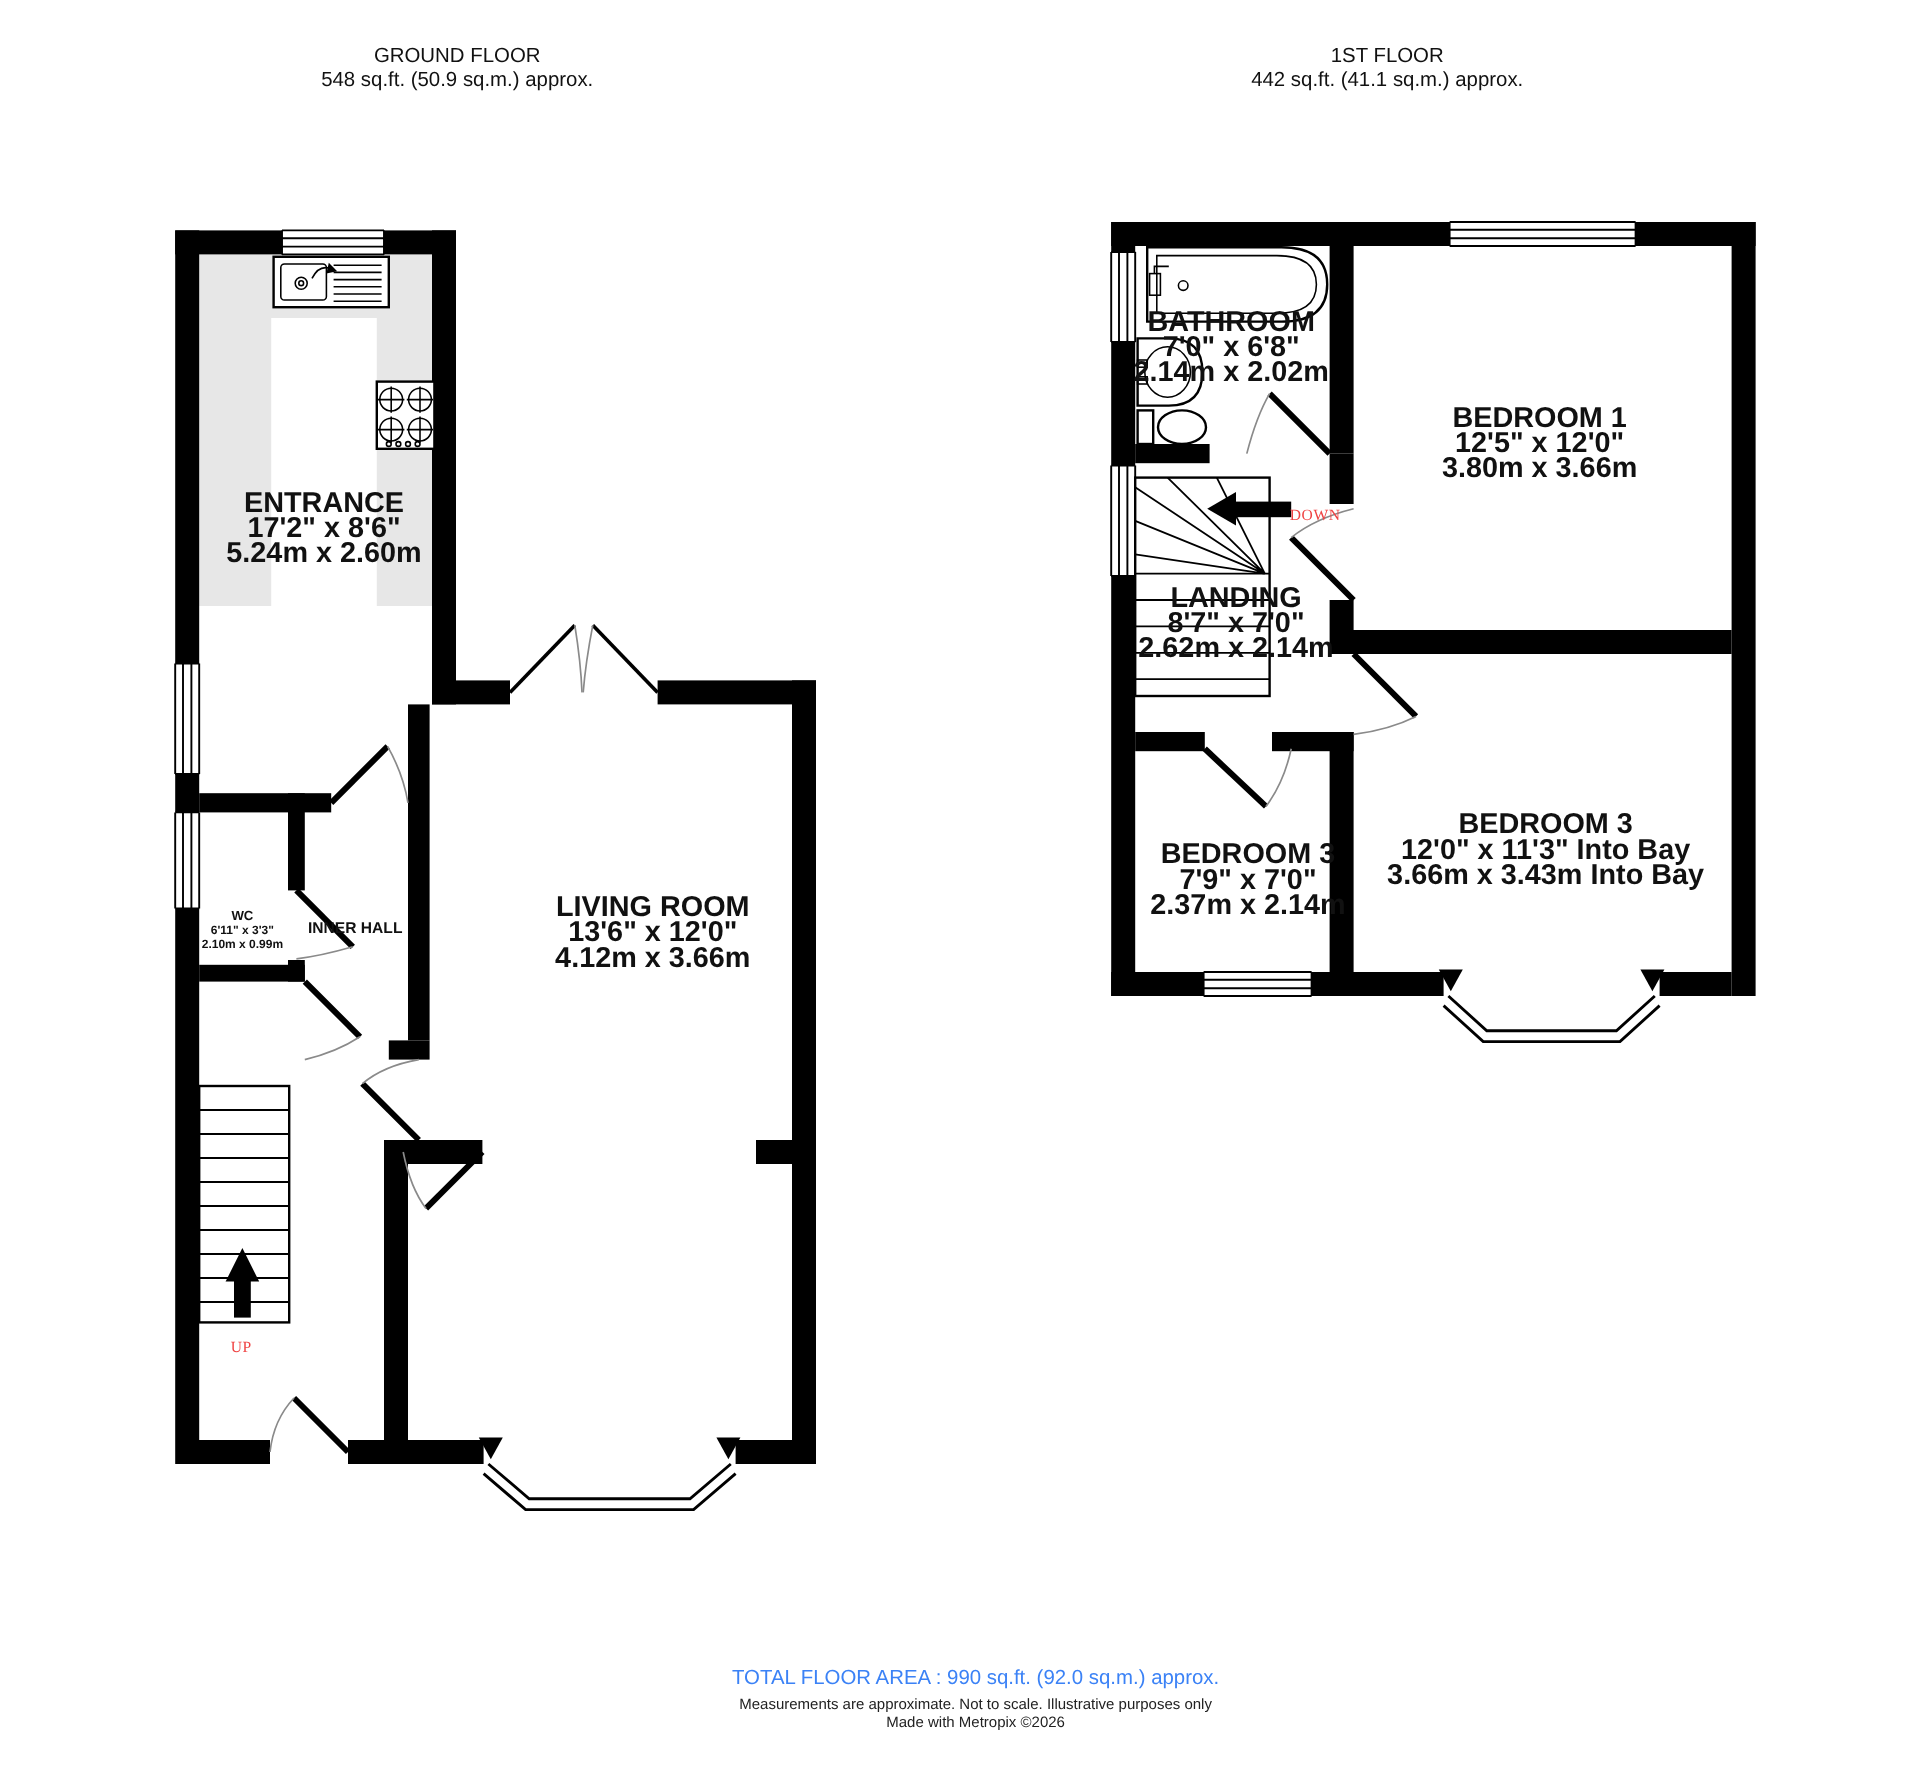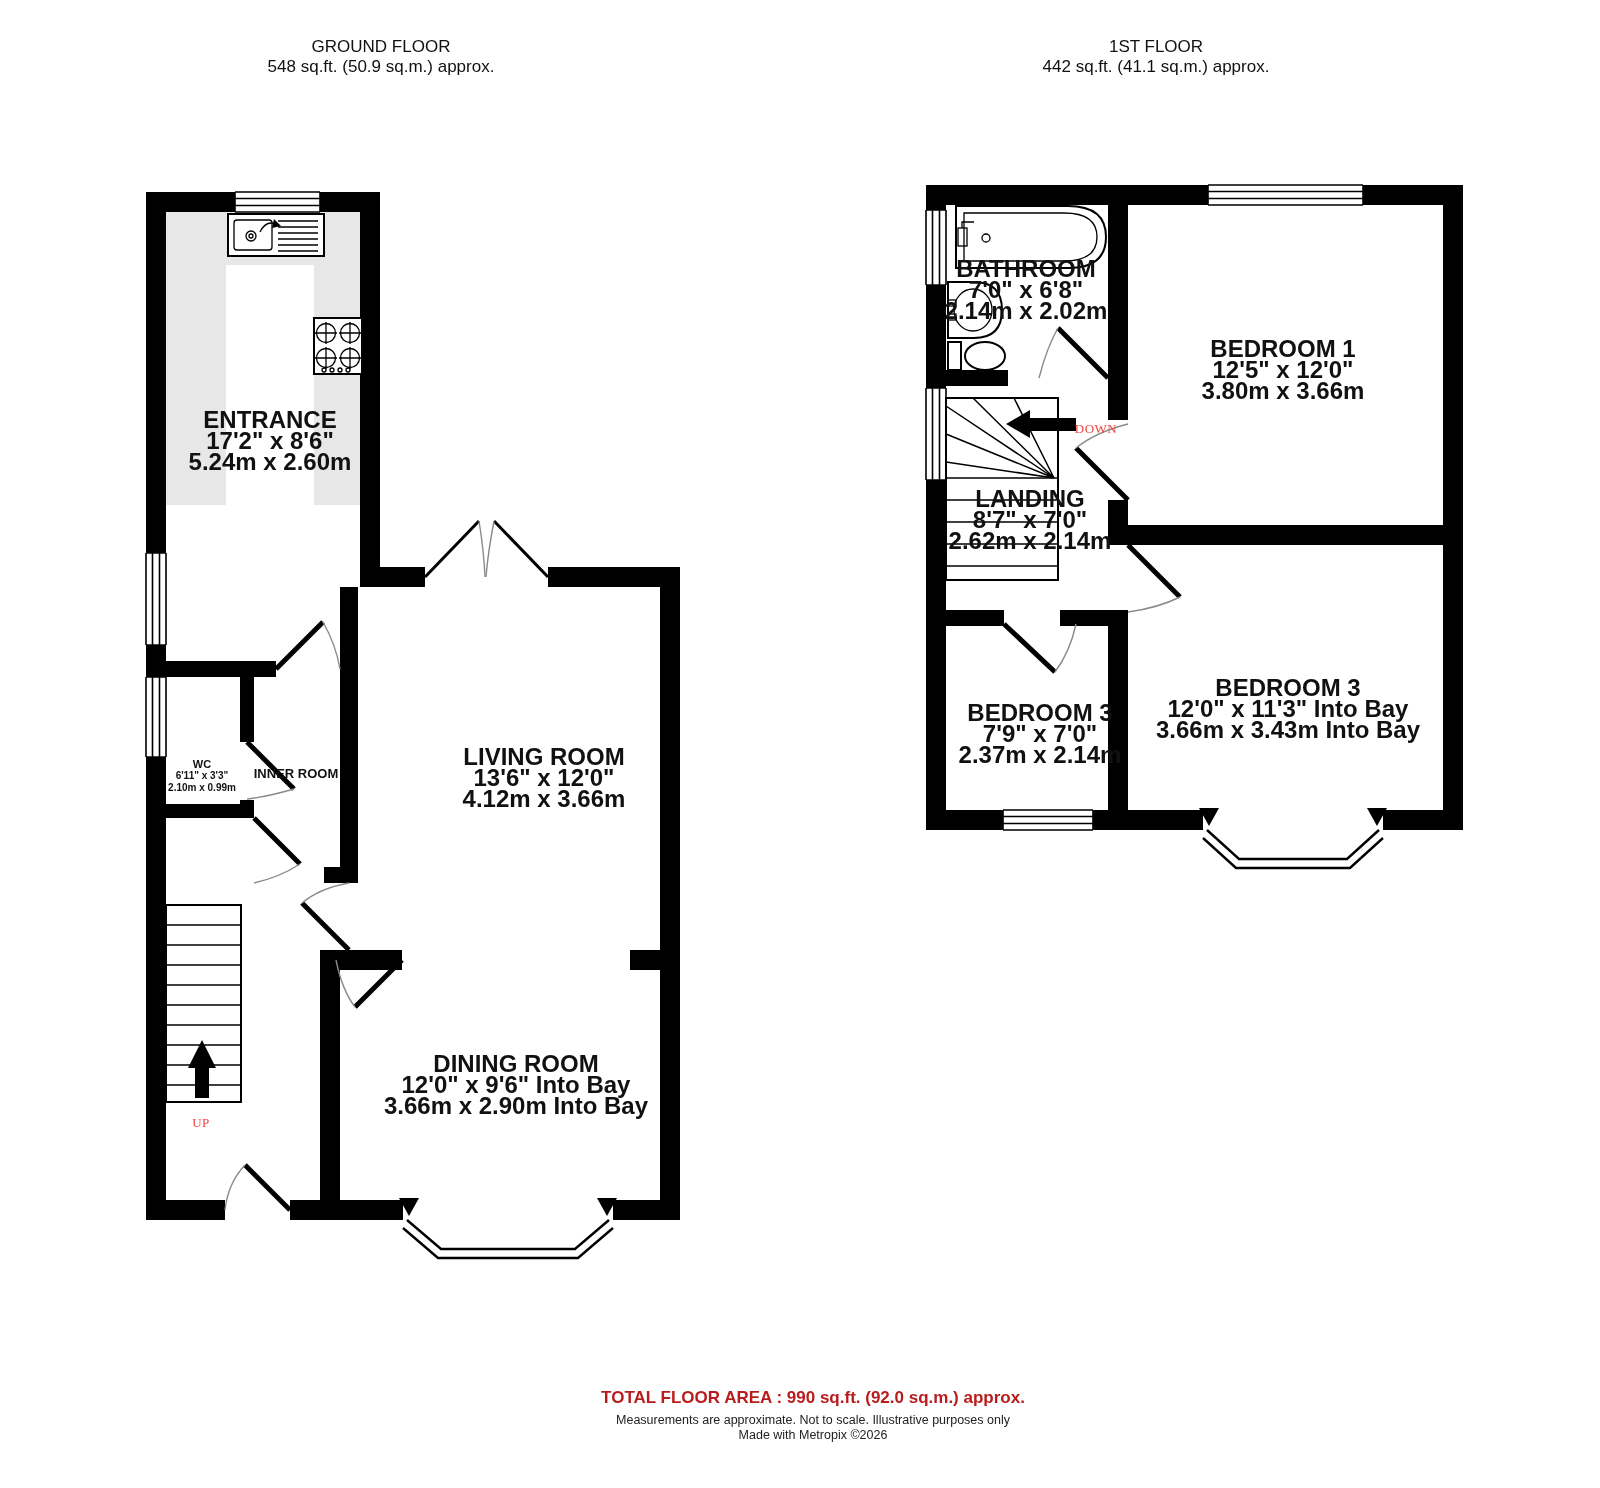--- a/index.html
+++ b/index.html
@@ -18,21 +18,21 @@
   .stairbox{fill:#fff;stroke:#000;stroke-width:2;}
   .tread{stroke:#000;stroke-width:1.5;fill:none;}
   .counter{fill:#e7e7e7;}
   .label{position:absolute;transform:translate(-50%,-50%);text-align:center;white-space:nowrap;}
   .room-label{font-weight:700;font-size:24px;line-height:21px;color:#111;}
   .tiny-label{font-weight:700;font-size:10px;line-height:12px;color:#111;}
   .tiny-label .nm{font-size:11px;}
   .mid-label{font-weight:700;font-size:13px;color:#111;}
   .updown-label{font-weight:400;font-size:13px;color:#ef4444;letter-spacing:.5px;font-family:Liberation Serif, serif;}
   .floor-title{font-weight:400;font-size:17px;line-height:20px;color:#111;}
-  .footer-total{font-weight:700;font-size:17px;color:#b91c1c;}
+  .footer-total{font-weight:400;font-size:17px;color:#3b82f6;}
   .footer-small{font-weight:400;font-size:12.5px;color:#222;}
 </style>
 </head>
 <body>
 
 <div id="page">
 
 <svg id="plan-svg" width="1600" height="1488" viewBox="0 0 1600 1488" xmlns="http://www.w3.org/2000/svg">
 
   <g>
@@ -252,32 +252,27 @@
 <div class="label room-label" style="left:252px;top:440px">
   <div>ENTRANCE</div>
   <div>17'2"  x 8'6"</div>
   <div>5.24m  x 2.60m</div>
 </div>
 <div class="label room-label" style="left:526px;top:777px">
   <div>LIVING ROOM</div>
   <div>13'6"  x 12'0"</div>
   <div>4.12m  x 3.66m</div>
 </div>
-<div class="label room-label" style="left:498px;top:1084px">
-  <div>DINING ROOM</div>
-  <div>12'0"  x 9'6" Into Bay</div>
-  <div>3.66m  x 2.90m Into Bay</div>
-</div>
 <div class="label tiny-label" style="left:184px;top:776px">
   <div class="nm">WC</div>
   <div>6'11"  x 3'3"</div>
   <div>2.10m  x 0.99m</div>
 </div>
 <div class="label mid-label" style="left:278px;top:773px">
-  <div>INNER ROOM</div>
+  <div>INNER HALL</div>
 </div>
 <div class="label updown-label" style="left:183px;top:1123px">
   <div>UP</div>
 </div>
 
 <div class="label room-label" style="left:1008px;top:289px">
   <div>BATHROOM</div>
   <div>7'0"  x 6'8"</div>
   <div>2.14m  x 2.02m</div>
 </div>

